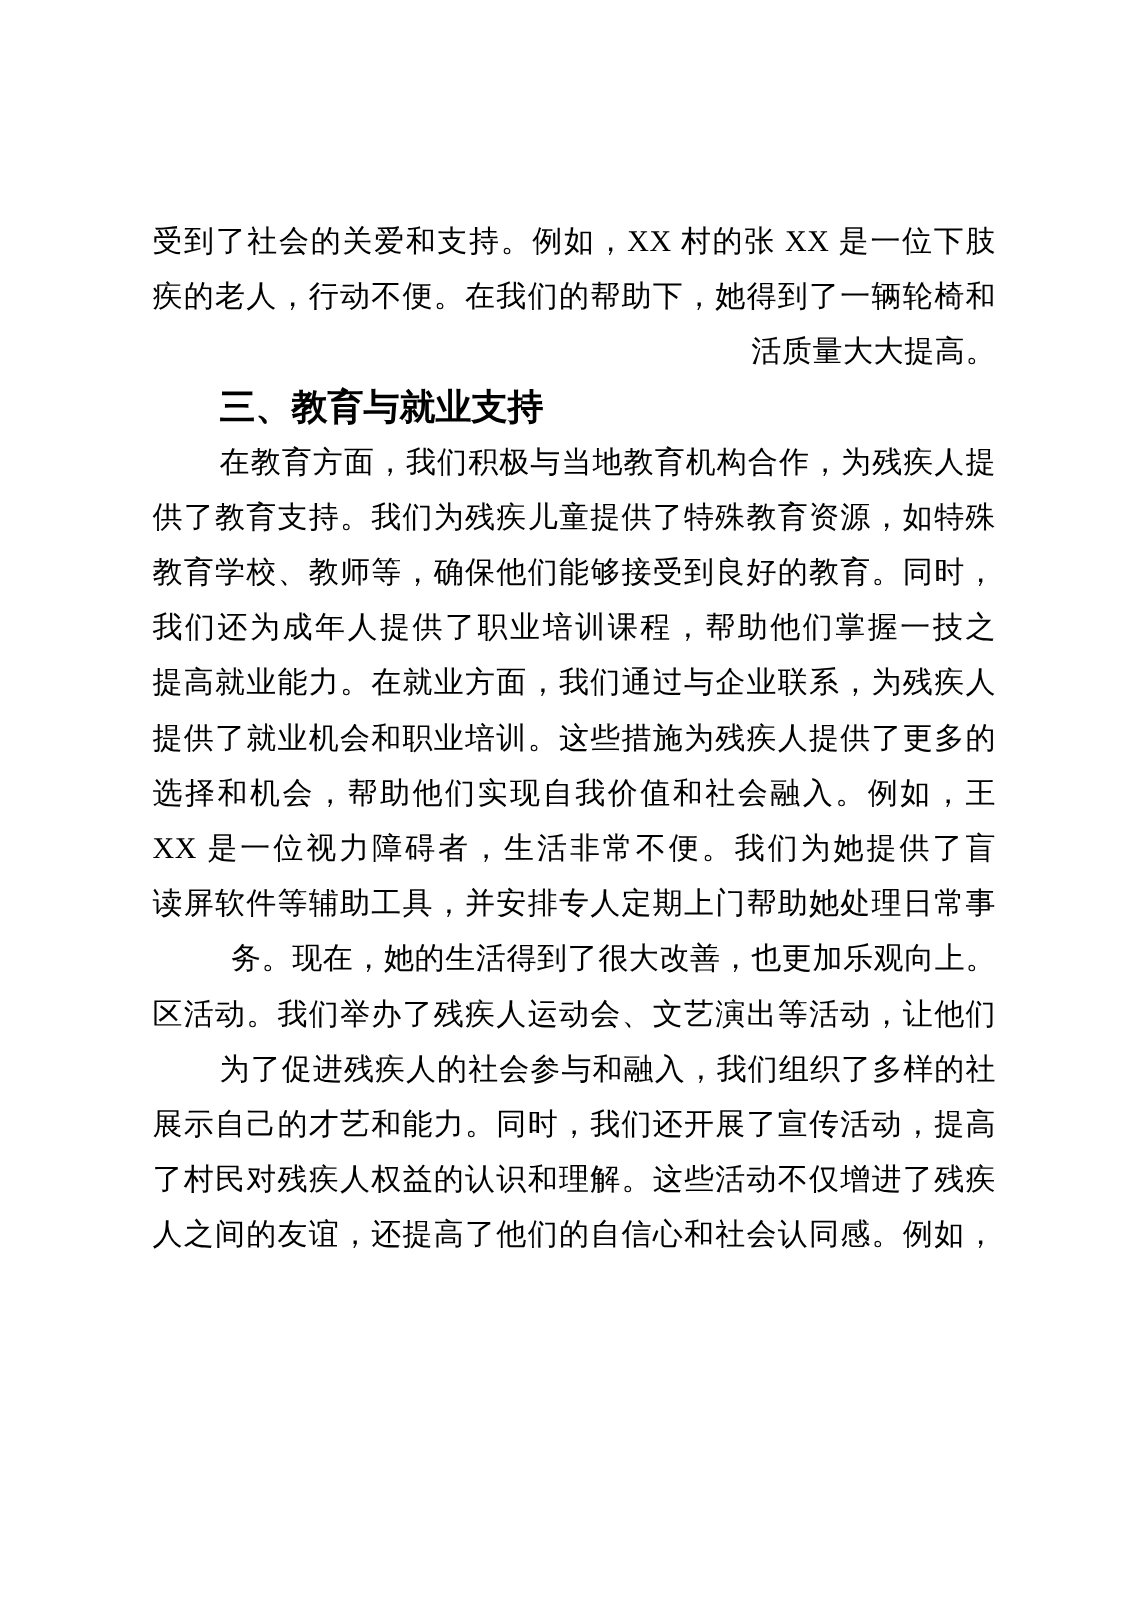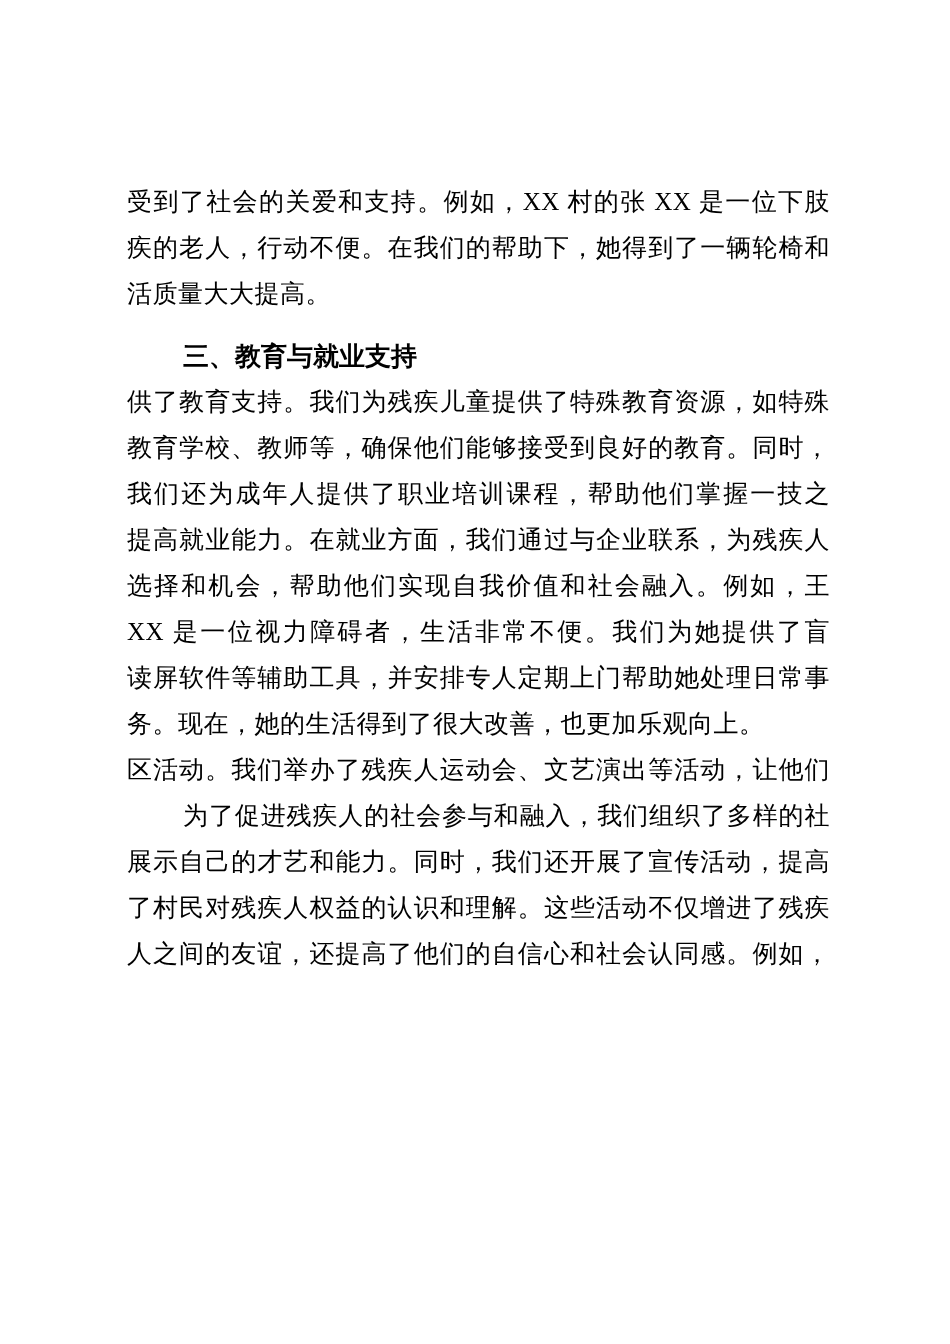--- a/index.html
+++ b/index.html
@@ -21,54 +21,56 @@
     left: 127px;
     top: 179px;
     width: 703px;
   }
   .text-line {
     height: 46px;
     line-height: 46px;
     font-size: 25px;
     letter-spacing: 0.5px;
     color: #000000;
+    text-align: right;
   }
   .text-line.fill {
     text-align: justify;
     text-justify: inter-character;
     text-align-last: justify;
     overflow: hidden;
   }
   .text-line.indent {
     padding-left: 56px;
   }
   .heading-line {
     height: 46px;
     line-height: 46px;
-    font-size: 26px;
+    font-size: 30px;
     font-weight: bold;
     padding-left: 56px;
     font-family: "Liberation Sans", "DejaVu Sans", sans-serif;
     color: #000000;
-    margin-top: 16px;
   }
 </style>
 </head>
 <body>
 
 <div class="page" style="background: rgb(255, 255, 255); color: rgb(0, 0, 0);">
   <div class="content">
       <div class="text-line fill">受到了社会的关爱和支持。例如，XX 村的张 XX 是一位下肢残</div>
       <div class="text-line fill">疾的老人，行动不便。在我们的帮助下，她得到了一辆轮椅和</div>
       <div class="text-line">活质量大大提高。</div>
       <div class="heading-line">三、教育与就业支持</div>
+      <div class="text-line fill indent">在教育方面，我们积极与当地教育机构合作，为残疾人提</div>
       <div class="text-line fill">供了教育支持。我们为残疾儿童提供了特殊教育资源，如特殊</div>
       <div class="text-line fill">教育学校、教师等，确保他们能够接受到良好的教育。同时，</div>
       <div class="text-line fill">我们还为成年人提供了职业培训课程，帮助他们掌握一技之长，</div>
       <div class="text-line fill">提高就业能力。在就业方面，我们通过与企业联系，为残疾人</div>
+      <div class="text-line fill">提供了就业机会和职业培训。这些措施为残疾人提供了更多的</div>
       <div class="text-line fill">选择和机会，帮助他们实现自我价值和社会融入。例如，王</div>
       <div class="text-line fill">XX 是一位视力障碍者，生活非常不便。我们为她提供了盲杖、</div>
       <div class="text-line fill">读屏软件等辅助工具，并安排专人定期上门帮助她处理日常事</div>
       <div class="text-line">务。现在，她的生活得到了很大改善，也更加乐观向上。</div>
       <div class="text-line fill">区活动。我们举办了残疾人运动会、文艺演出等活动，让他们</div>
       <div class="text-line fill indent">为了促进残疾人的社会参与和融入，我们组织了多样的社</div>
       <div class="text-line fill">展示自己的才艺和能力。同时，我们还开展了宣传活动，提高</div>
       <div class="text-line fill">了村民对残疾人权益的认识和理解。这些活动不仅增进了残疾</div>
       <div class="text-line fill">人之间的友谊，还提高了他们的自信心和社会认同感。例如，</div>
     </div>

